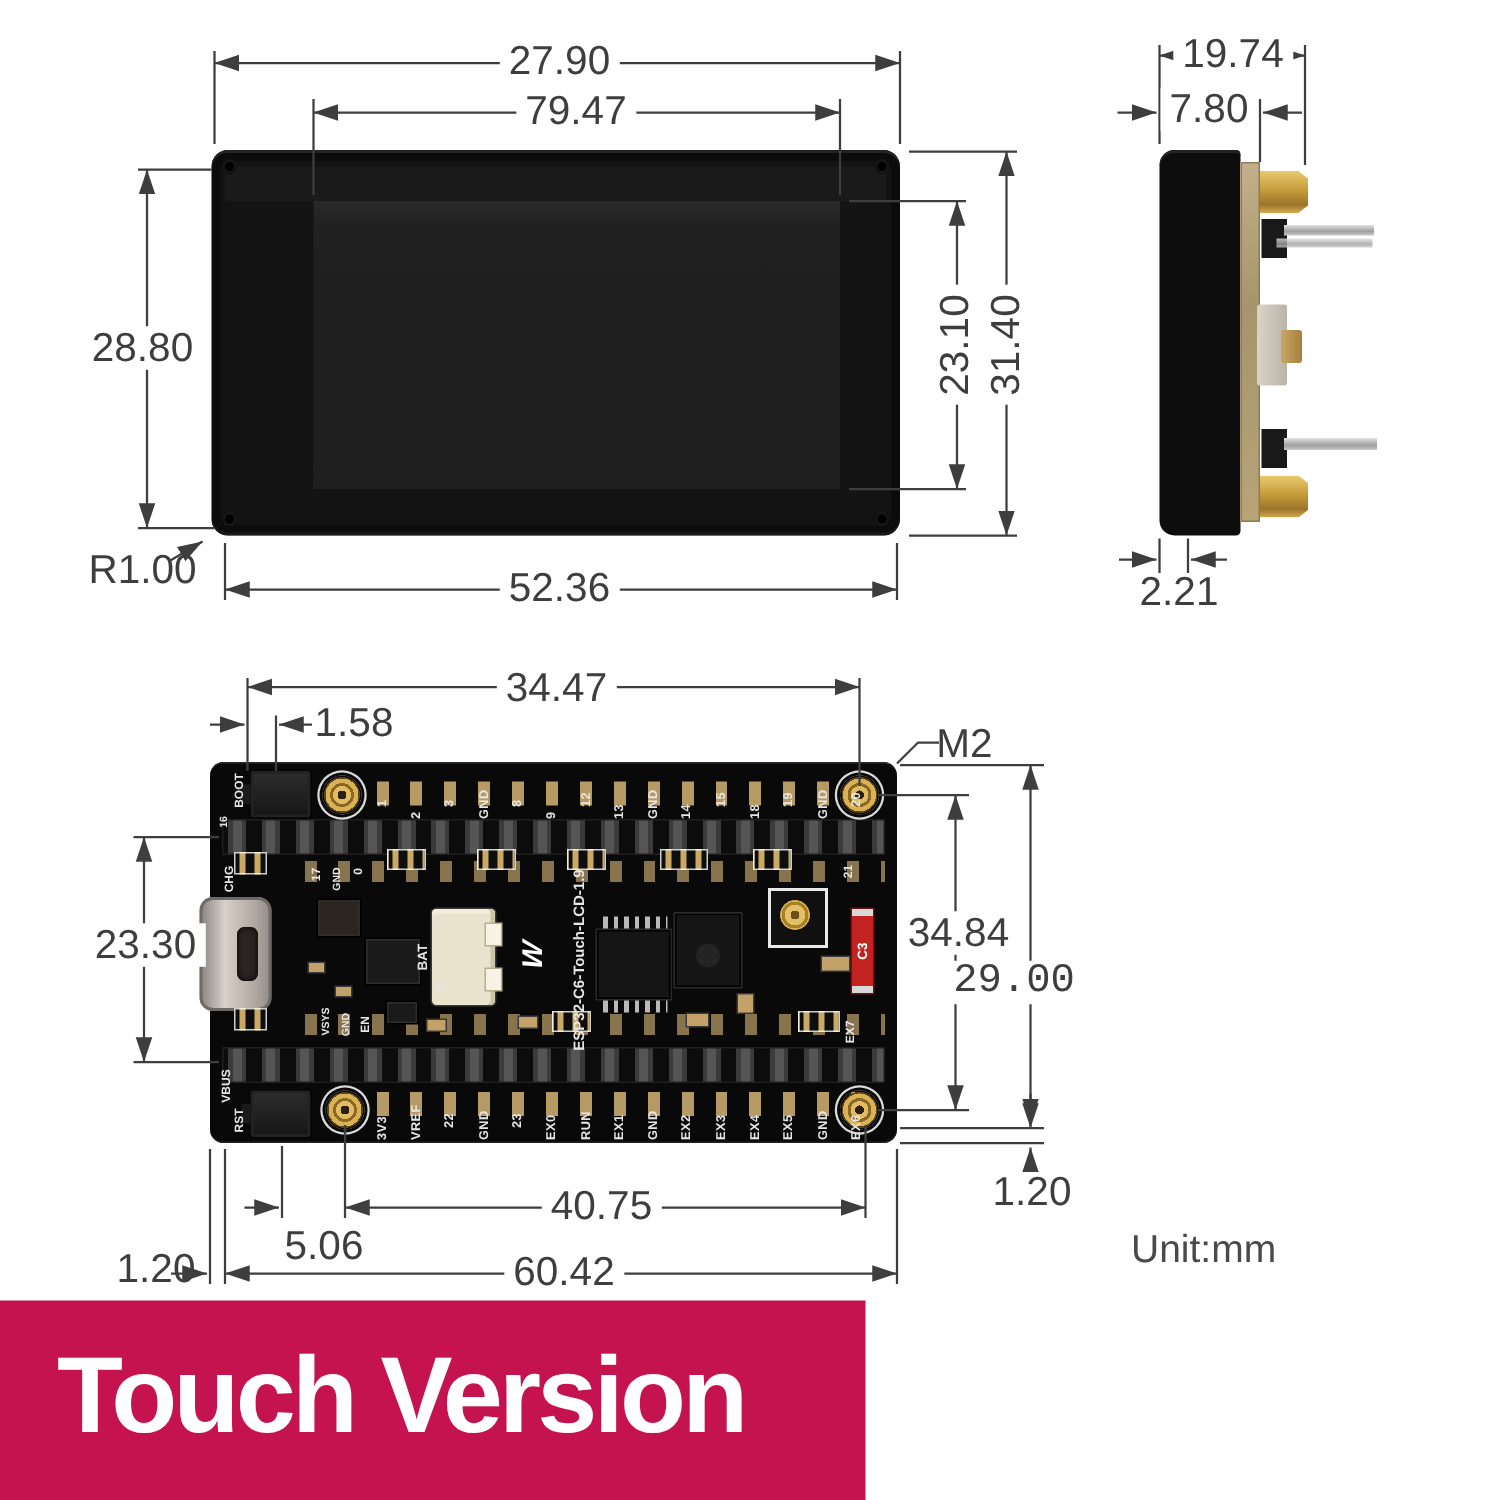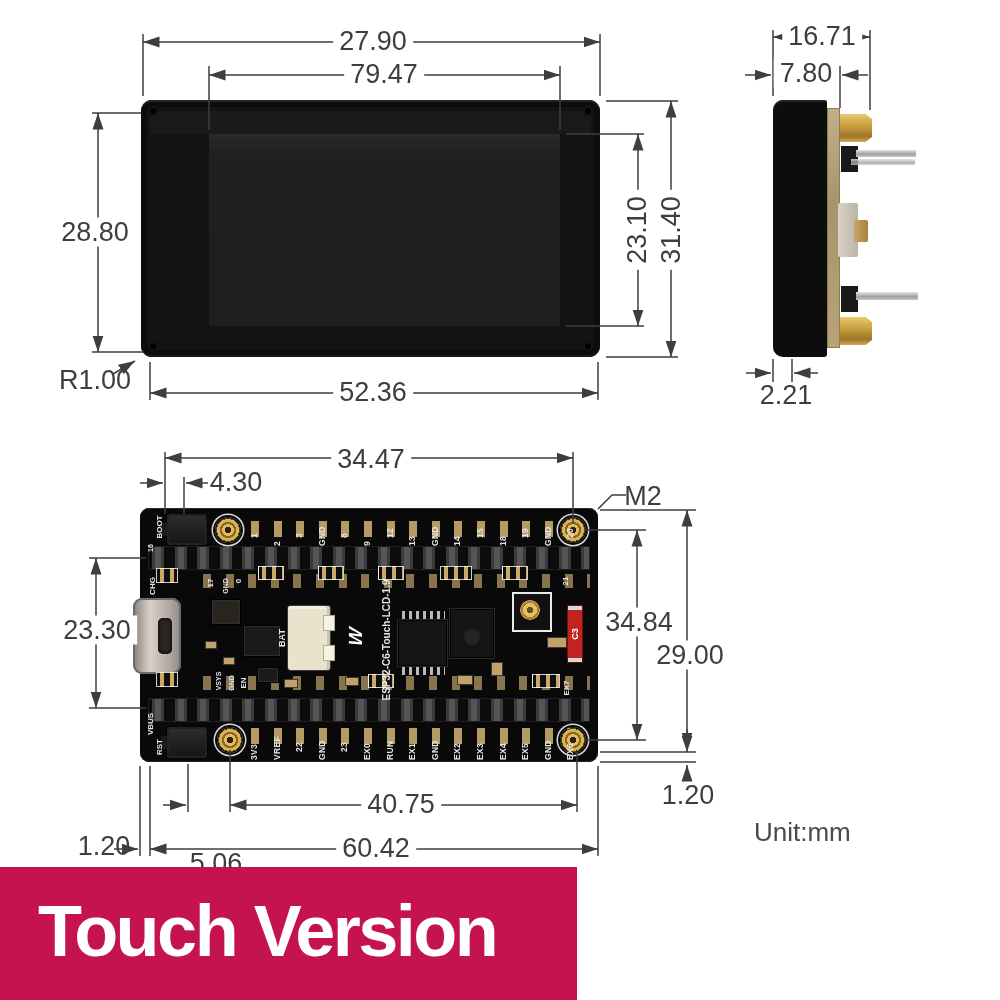--- a/index.html
+++ b/index.html
@@ -286,33 +286,33 @@
   </svg>
 
   <div class="dim mask" style="left:373px;top:41px;">27.90</div>
   <div class="dim mask" style="left:384px;top:74px;">79.47</div>
   <div class="dim mask" style="left:95px;top:232px;">28.80</div>
   <div class="dim" style="left:95px;top:380px;">R1.00</div>
   <div class="dim mask" style="left:373px;top:392px;">52.36</div>
   <div class="dim vert" style="left:637px;top:230px;">23.10</div>
   <div class="dim vert" style="left:671px;top:230px;">31.40</div>
 
-  <div class="dim mask" style="left:822px;top:36px;">16.71</div>
+  <div class="dim mask" style="left:822px;top:36px;">19.74</div>
   <div class="dim mask" style="left:806px;top:73px;">7.80</div>
   <div class="dim" style="left:786px;top:395px;">2.21</div>
 
   <div class="dim mask" style="left:371px;top:459px;">34.47</div>
-  <div class="dim" style="left:236px;top:482px;">4.30</div>
+  <div class="dim" style="left:236px;top:482px;">1.58</div>
   <div class="dim" style="left:643px;top:496px;">M2</div>
   <div class="dim mask" style="left:97px;top:630px;">23.30</div>
   <div class="dim mask" style="left:639px;top:622px;">34.84</div>
-  <div class="dim mask" style="left:690px;top:655px;">29.00</div>
+  <div class="dim mask" style="left:676px;top:655px;font-family:Liberation Mono, monospace;">29.00</div>
   <div class="dim" style="left:688px;top:795px;">1.20</div>
   <div class="dim mask" style="left:401px;top:804px;">40.75</div>
-  <div class="dim" style="left:216px;top:831px;margin-top:32px;">5.06</div>
+  <div class="dim" style="left:216px;top:831px;">5.06</div>
   <div class="dim mask" style="left:376px;top:848px;">60.42</div>
   <div class="dim" style="left:104px;top:846px;">1.20</div>
 
   <div class="unit" style="left:754px;top:817px;">Unit:mm</div>
 
   <div class="banner">
     <div class="banner-text">Touch Version</div>
   </div>
 
 </div>

